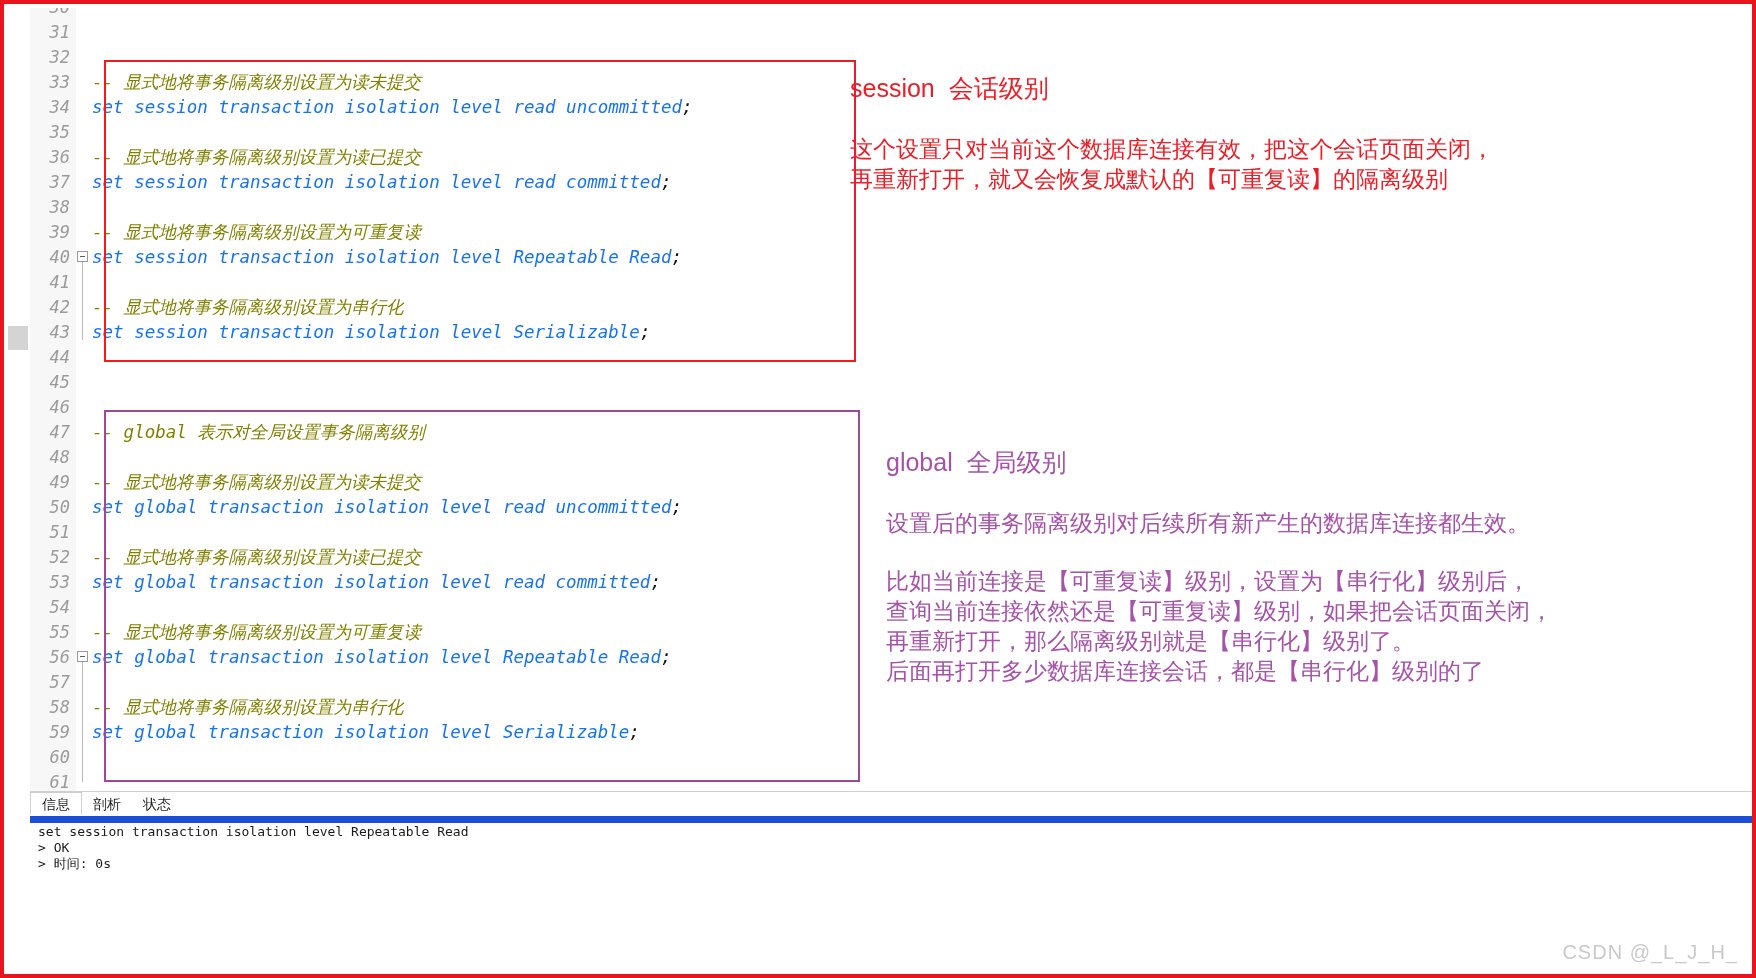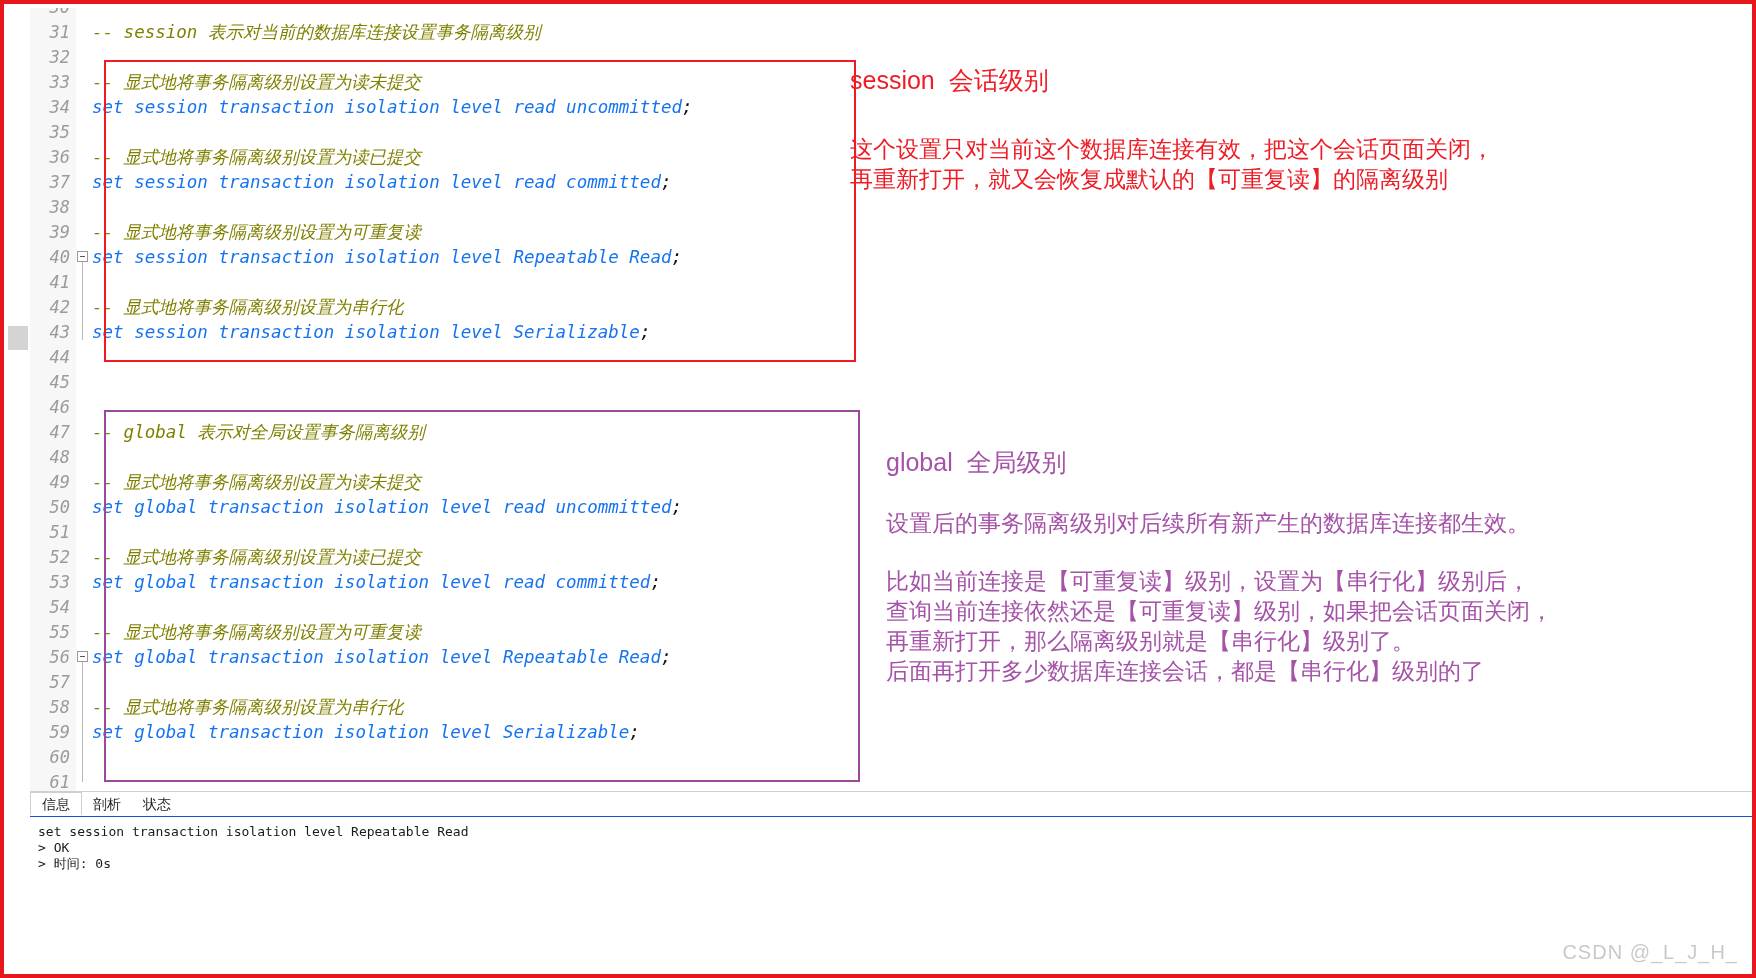--- a/index.html
+++ b/index.html
@@ -172,21 +172,21 @@
   }
   .anno-para {
     position: absolute;
     font-size: 23px;
     line-height: 30px;
     white-space: pre-line;
   }
   .red   { color: #ee1c25; }
   .purple{ color: #a552a8; margin-left: 32px; }
 
-  .t-session { top: 56px;  left: 0px; }
+  .t-session { top: 64px;  left: 0px; }
   .p-session { top: 126px; left: 0px; }
   .t-global  { top: 438px; left: 4px; }
   .p-global  { top: 500px; left: 4px; }
   .p-global2 { top: 558px; left: 4px; }
 
   
   .result-panel {
     position: absolute;
     left: 26px;
     top: 787px;
@@ -194,21 +194,21 @@
     height: 183px;
     background: #ffffff;
     border-top: 1px solid #cfcfcf;
   }
   .tabs {
     position: absolute;
     left: 0;
     top: 0;
     height: 24px;
     width: 100%;
-    border-bottom: 1px solid #1d4ed8;
+    border-bottom: 7px solid #1d4ed8;
     background: #ffffff;
   }
   .tab {
     position: relative;
     display: inline-block;
     height: 23px;
     line-height: 23px;
     padding: 0 11px;
     font-size: 14px;
     color: #1f1f1f;
@@ -249,21 +249,21 @@
 
   <div class="left-strip">
     <div class="left-handle"></div>
   </div>
 
   <div class="editor">
     <div class="gutter"></div>
     <div class="fold-col"></div>
     <div class="code-lines" id="code-lines">
         <div class="line" style="height: 12px; line-height: 12px;"><span class="ln" style="line-height:25px;top:-13px;position:absolute;">30</span></div>
-        <div class="line"><span class="ln">31</span><span class="code"><span class="cmt">-- session 表示对当前的数据库连接设置事务隔离级别</span></span></div>
+        <div class="line"><span class="ln">31</span></div>
         <div class="line"><span class="ln">32</span></div>
         <div class="line"><span class="ln">33</span><span class="code"><span class="cmt">-- 显式地将事务隔离级别设置为读未提交</span></span></div>
         <div class="line"><span class="ln">34</span><span class="code"><span class="kw">set session transaction isolation level read uncommitted</span><span class="pn">;</span></span></div>
         <div class="line"><span class="ln">35</span></div>
         <div class="line"><span class="ln">36</span><span class="code"><span class="cmt">-- 显式地将事务隔离级别设置为读已提交</span></span></div>
         <div class="line"><span class="ln">37</span><span class="code"><span class="kw">set session transaction isolation level read committed</span><span class="pn">;</span></span></div>
         <div class="line"><span class="ln">38</span></div>
         <div class="line"><span class="ln">39</span><span class="code"><span class="cmt">-- 显式地将事务隔离级别设置为可重复读</span></span></div>
         <div class="line"><span class="ln">40</span><span class="foldmark"></span><span class="code"><span class="kw">set session transaction isolation level Repeatable Read</span><span class="pn">;</span></span></div>
         <div class="line"><span class="ln">41</span></div>

